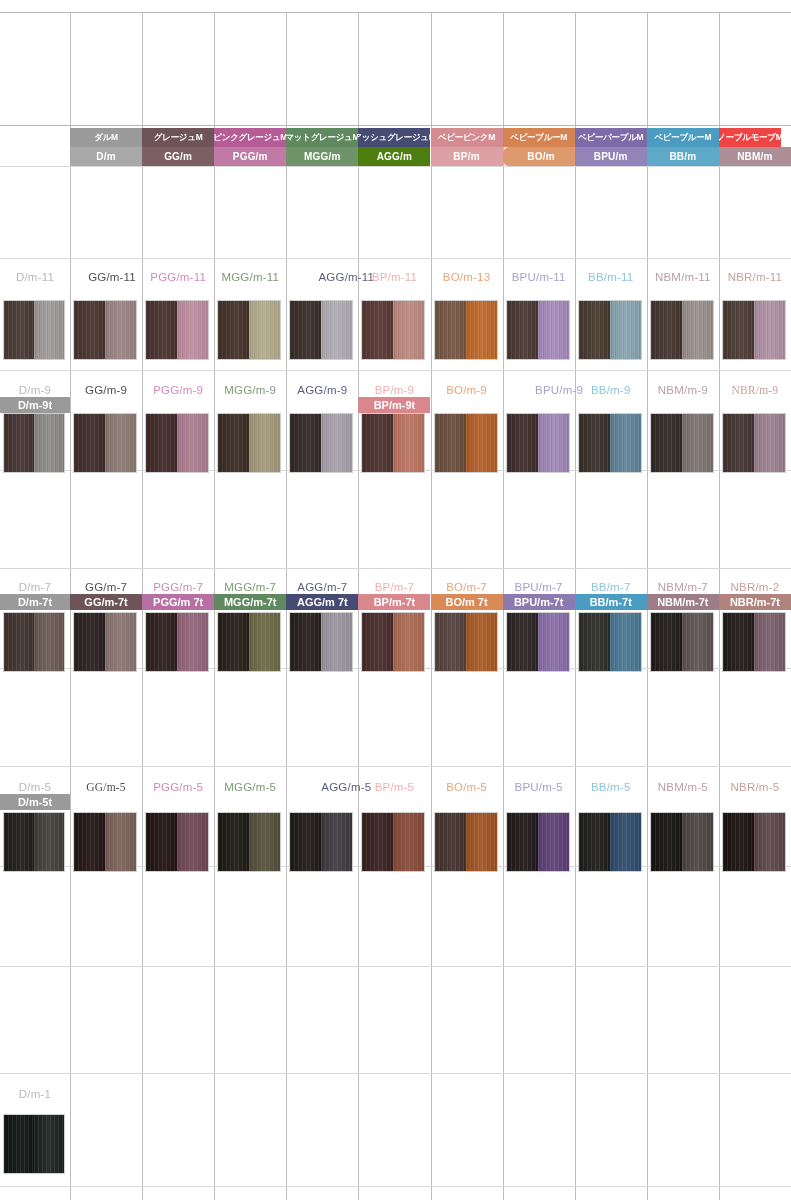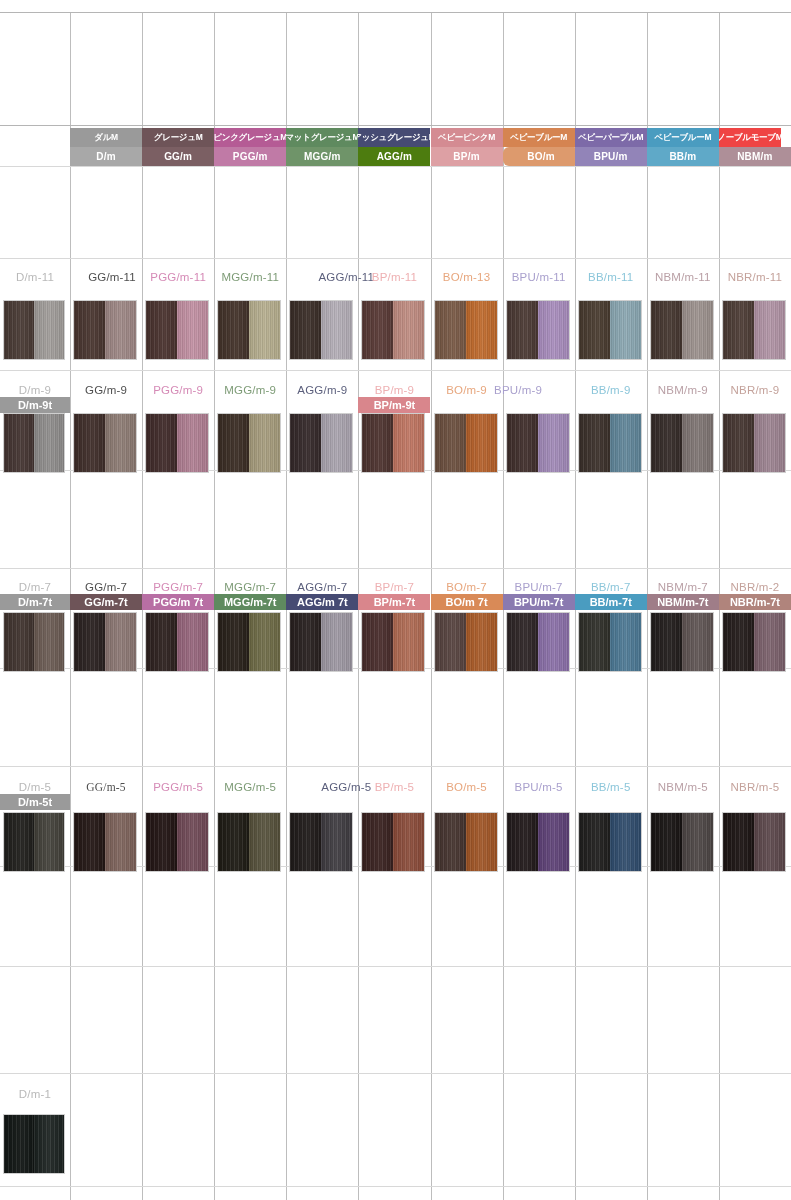--- a/index.html
+++ b/index.html
@@ -279,36 +279,36 @@
     <div class="cell-tbar" style="left: 358.4px; top: 397px; width: 72.1px; background: rgb(217, 134, 140);">BP/m-9t</div>
     <div class="swatch" style="left: 361.4px; top: 413px; width: 64.1px; height: 60px;">
       <div class="half left" style="background: rgb(78, 51, 47);"></div>
       <div class="half right" style="background: rgb(192, 116, 96);"></div>
     </div>
     <div class="cell-label" style="left: 430.5px; top: 381px; width: 72.1px; color: rgb(231, 166, 125);">BO/m-9</div>
     <div class="swatch" style="left: 433.5px; top: 413px; width: 64.1px; height: 60px;">
       <div class="half left" style="background: rgb(109, 80, 63);"></div>
       <div class="half right" style="background: rgb(181, 95, 40);"></div>
     </div>
-    <div class="cell-label" style="left: 482px; top: 381px; width: 72.1px; color: rgb(169, 160, 205); text-align: right;">BPU/m-9</div>
+    <div class="cell-label" style="left: 523px; top: 381px; width: 72.1px; color: rgb(169, 160, 205); text-align: right;">BPU/m-9</div>
     <div class="swatch" style="left: 505.6px; top: 413px; width: 64.1px; height: 60px;">
       <div class="half left" style="background: rgb(65, 47, 44);"></div>
       <div class="half right" style="background: rgb(161, 137, 184);"></div>
     </div>
     <div class="cell-label" style="left: 574.7px; top: 381px; width: 72.1px; color: rgb(140, 198, 218);">BB/m-9</div>
     <div class="swatch" style="left: 577.7px; top: 413px; width: 64.1px; height: 60px;">
       <div class="half left" style="background: rgb(60, 49, 43);"></div>
       <div class="half right" style="background: rgb(95, 133, 153);"></div>
     </div>
     <div class="cell-label" style="left: 646.8px; top: 381px; width: 72.1px; color: rgb(185, 159, 165);">NBM/m-9</div>
     <div class="swatch" style="left: 649.8px; top: 413px; width: 64.1px; height: 60px;">
       <div class="half left" style="background: rgb(53, 43, 40);"></div>
       <div class="half right" style="background: rgb(126, 116, 114);"></div>
     </div>
-    <div class="cell-label" style="left: 718.9px; top: 381px; width: 72.1px; color: rgb(196, 162, 155);">NBR/m-9</div>
+    <div class="cell-label" style="left: 718.9px; top: 381px; width: 72.1px; color: rgb(196, 162, 155); font-family: Liberation Serif, serif;">NBR/m-9</div>
     <div class="swatch" style="left: 721.9px; top: 413px; width: 64.1px; height: 60px;">
       <div class="half left" style="background: rgb(70, 54, 49);"></div>
       <div class="half right" style="background: rgb(156, 130, 144);"></div>
     </div>
     <div class="cell-label" style="left: 0px; top: 578px; width: 70px; color: rgb(185, 185, 185);">D/m-7</div>
     <div class="cell-tbar" style="left: 0px; top: 594px; width: 70px; background: rgb(154, 154, 154);">D/m-7t</div>
     <div class="swatch" style="left: 3px; top: 612px; width: 62px; height: 60px;">
       <div class="half left" style="background: rgb(65, 52, 47);"></div>
       <div class="half right" style="background: rgb(106, 90, 82);"></div>
     </div>

